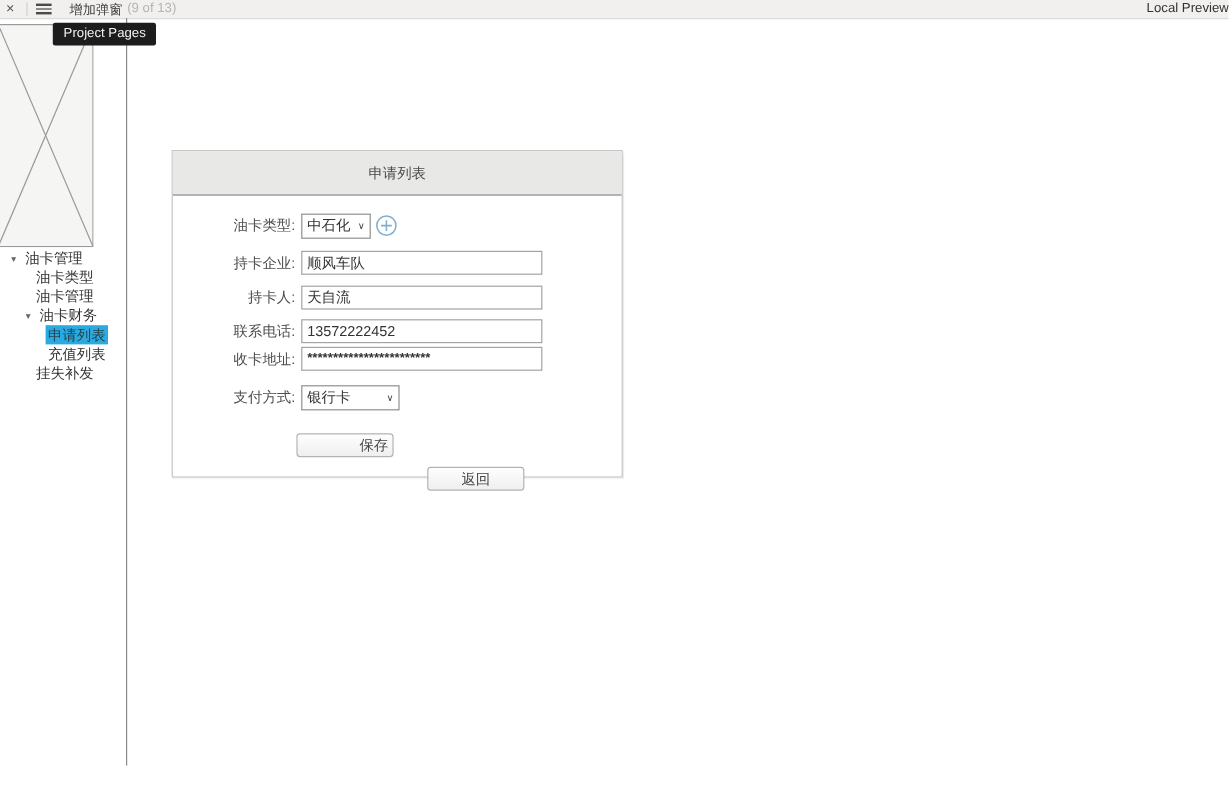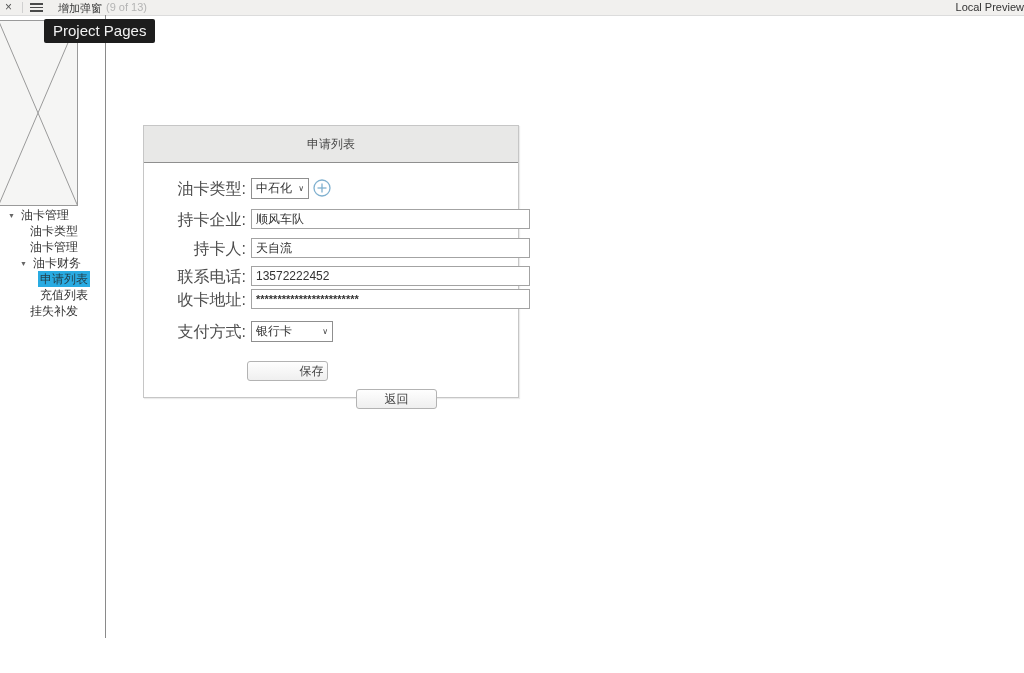--- a/index.html
+++ b/index.html
@@ -10,36 +10,36 @@
   .topbar{position:absolute;left:0;top:0;width:1024px;height:15px;background:#f1f0ee;border-bottom:1px solid #dcdcdc;}
   .close{position:absolute;left:5px;top:0px;font-size:12px;color:#555;line-height:15px;cursor:pointer;}
   .vsep{position:absolute;left:22px;top:2px;width:1px;height:11px;background:#d0d0d0;}
   .menu{position:absolute;left:30px;top:3px;width:13px;height:9px;cursor:pointer;}
   .menu i{display:block;height:1.5px;background:#4a4a4a;margin-bottom:2px;}
   .doc-title{position:absolute;left:58px;top:1px;font-size:11px;color:#3c3c3c;white-space:nowrap;}
   .page-count{position:absolute;left:106px;top:1px;font-size:11px;color:#b4b4b4;white-space:nowrap;}
   .preview-label{position:absolute;left:0;top:1px;width:1024px;text-align:right;font-size:11px;color:#333;}
 
   
-  .tooltip{position:absolute;left:44px;top:19px;background:#1d1d1d;color:#f2f2f2;font-size:15px;padding:3px 9px 4px 9px;border-radius:2px;white-space:nowrap;z-index:20;}
+  .tooltip{position:absolute;left:44px;top:19px;background:#1d1d1d;color:#f2f2f2;font-size:11px;padding:3px 9px 4px 9px;border-radius:2px;white-space:nowrap;z-index:20;}
 
   
   .placeholder{position:absolute;left:-2px;top:20px;}
   .divider{position:absolute;left:105px;top:15px;width:1px;height:623px;background:#8a8a8a;}
   .tree{position:absolute;left:0;top:207px;width:104px;}
   .tree-item{position:absolute;height:16px;line-height:16px;font-size:12px;color:#333;white-space:nowrap;cursor:pointer;}
   .tree-item .tri{display:inline-block;font-size:7px;color:#666;vertical-align:1px;margin-right:4px;}
   .tree-item .lbl{display:inline-block;padding:0 2px;}
   .tree-item.selected .lbl{background:#29abe2;color:#23424f;}
 
   
   .panel{position:absolute;left:143px;top:125px;width:374px;height:271px;border:1px solid #c6c6c6;background:#fff;box-shadow:1px 1px 1px rgba(0,0,0,0.08);}
   .panel-header{position:absolute;left:0;top:0;width:100%;height:37px;background:#e8e8e7;border-bottom:1px solid #8f8f8f;text-align:center;line-height:37px;font-size:12px;color:#4a4a4a;box-sizing:border-box;}
-  .flabel{position:absolute;width:75px;left:27px;text-align:right;font-size:16px;color:#4d4d4d;line-height:21px;white-space:nowrap;}
-  .finput{position:absolute;left:107px;width:279px;height:20px;border:1px solid #a3a3a3;font-size:12px;color:#333;padding:0 4px;box-sizing:border-box;font-family:"Liberation Sans","DejaVu Sans",sans-serif;background:#fff;}
+  .flabel{position:absolute;width:75px;left:27px;text-align:right;font-size:12px;color:#4d4d4d;line-height:21px;white-space:nowrap;}
+  .finput{position:absolute;left:107px;width:201px;height:20px;border:1px solid #a3a3a3;font-size:12px;color:#333;padding:0 4px;box-sizing:border-box;font-family:"Liberation Sans","DejaVu Sans",sans-serif;background:#fff;}
   .finput.masked{letter-spacing:0px;font-weight:bold;font-size:11px;}
   .fselect{position:absolute;left:107px;height:21px;border:1px solid #8f8f8f;background:#fff;font-size:12px;color:#333;line-height:19px;padding:0 4px;box-sizing:border-box;cursor:pointer;display:flex;justify-content:space-between;align-items:center;}
   .fselect .chev{font-size:8px;color:#444;margin-left:4px;}
   .add-btn{position:absolute;left:169px;top:53px;width:18px;height:18px;cursor:pointer;}
   .btn{position:absolute;width:81px;height:20px;border:1px solid #b3b3b3;border-radius:3px;background:linear-gradient(#fefefe,#efefef);font-size:12px;color:#444;cursor:pointer;font-family:"Liberation Sans","DejaVu Sans",sans-serif;padding:0;line-height:18px;}
 </style>
 </head>
 <body>
 
 <div class="page">

